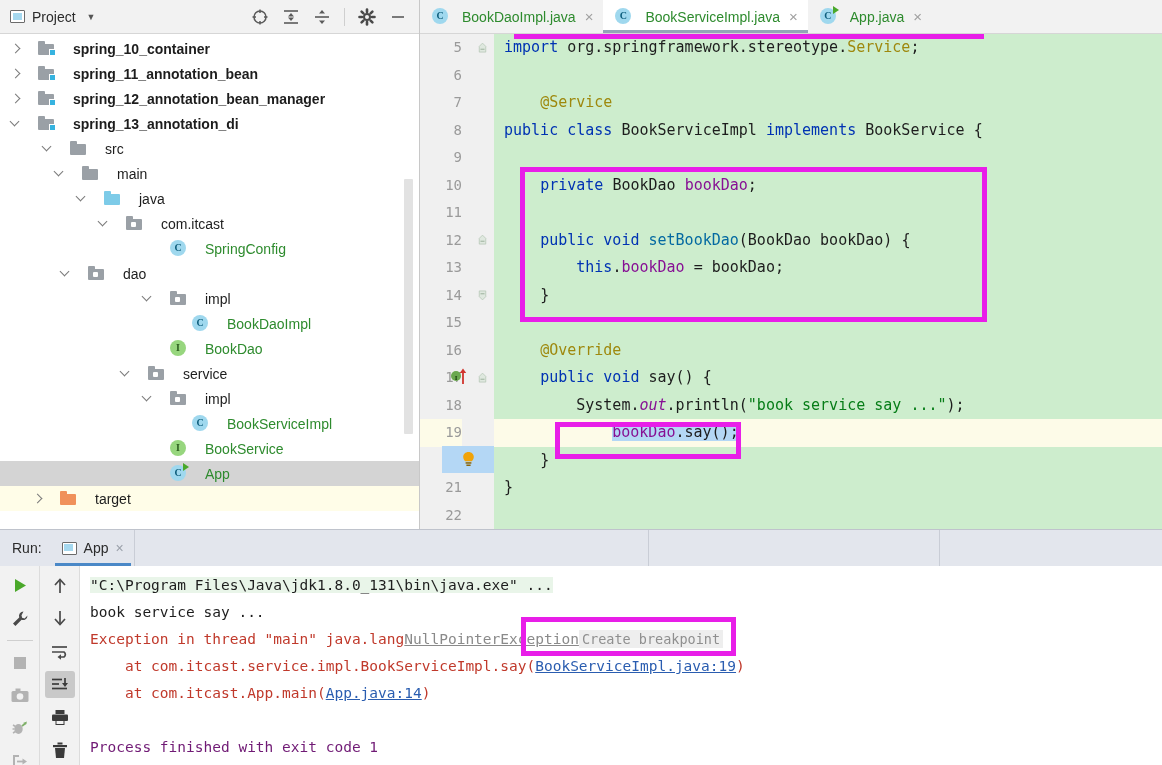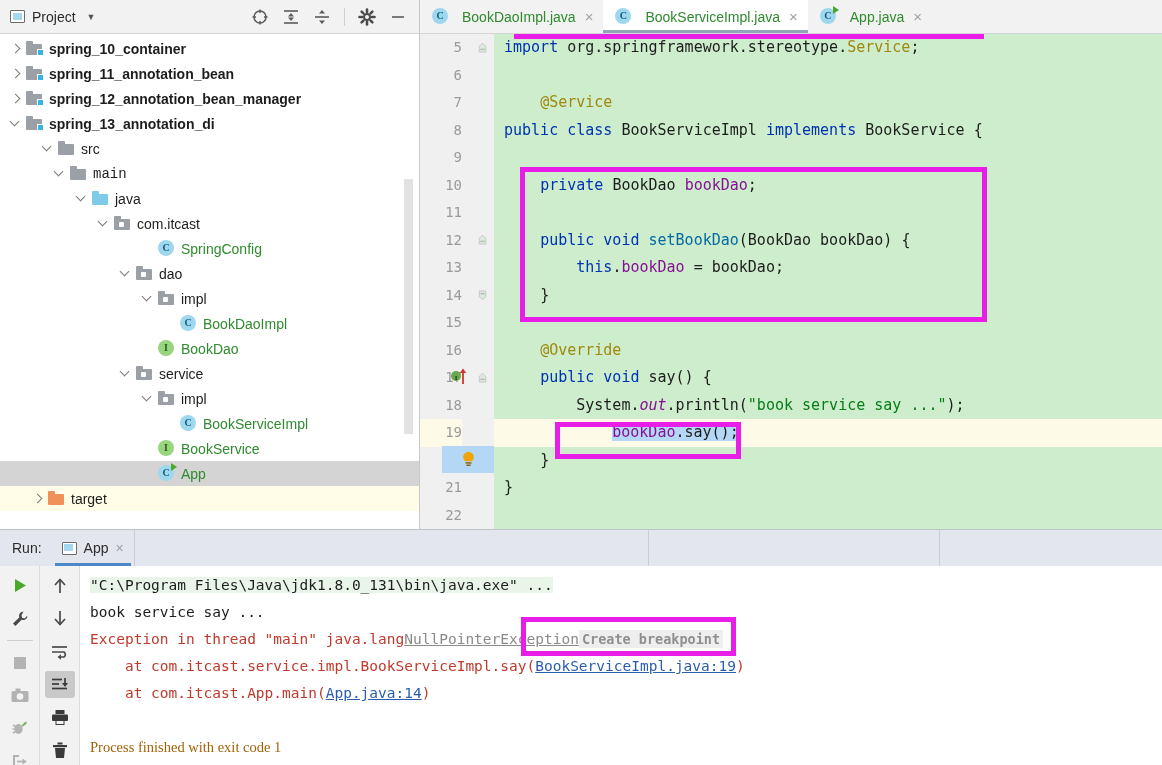--- a/index.html
+++ b/index.html
@@ -58,20 +58,21 @@
   .tool-sep { width: 1px; height: 18px; background: #cfcfcf; }
 
   
   .tree { flex: 1; overflow: hidden; position: relative; padding-top: 2px; }
   .trow {
     height: 25px; display: flex; align-items: center;
     font-size: 14px; color: #1d1d1d;
     white-space: nowrap;
     padding-right: 4px;
     box-sizing: border-box;
+    gap: 12px;
   }
   .trow.bold { font-weight: bold; }
   .trow.sel { background: #d4d4d4; }
   .trow.yellowbg { background: #fffde8; }
   .arrow {
     width: 13px; height: 13px; flex: 0 0 13px;
     position: relative; margin-right: 3px;
   }
   .arrow.right::before, .arrow.down::before {
     content: ""; position: absolute;
@@ -228,22 +229,22 @@
     font-family: "DejaVu Sans Mono", monospace; font-size: 14.5px;
     padding: 6px 0 0 10px; box-sizing: border-box;
     overflow: hidden;
   }
   .coline { height: 27px; line-height: 27px; white-space: pre; }
   .c-cmd { color: #1d1d1d; background: #e9f5e9; display: inline; }
   .c-out { color: #1d1d1d; }
   .c-err { color: #c0392b; }
   .c-link { color: #2a5db0; text-decoration: underline; }
   .c-npe { color: #8a8a8a; text-decoration: underline; }
-  .c-bp { color: #8f8f8f; background: #eeeeee; font-size: 13.5px; padding: 1px 3px; font-weight: bold; }
-  .c-fin { color: #a16207; font-family: Liberation Serif, serif; }
+  .c-bp { color: #8f8f8f; background: #eeeeee; font-size: 13.5px; padding: 1px 3px; }
+  .c-fin { color: #701a75; }
 </style>
 </head>
 <body>
 
 <div class="ide">
 
   <div class="top">
 
     <div class="project-panel">
       <div class="panel-header">
@@ -320,21 +321,21 @@
               <span class="ficon folder-mod">
                 <span class="badge"></span>
               </span>
               <span class="tname">spring_13_annotation_di</span>
             </div>
             <div class="trow" style="padding-left: 32px; margin-left: 10px;">
               <span class="arrow down"></span>
               <span class="ficon folder-gray"></span>
               <span class="tname">src</span>
             </div>
-            <div class="trow" style="padding-left: 54px; font-family: Liberation Mono, monospace;">
+            <div class="trow" style="padding-left: 54px;">
               <span class="arrow down"></span>
               <span class="ficon folder-gray"></span>
               <span class="tname">main</span>
             </div>
             <div class="trow" style="padding-left: 76px;">
               <span class="arrow down"></span>
               <span class="ficon folder-blue"></span>
               <span class="tname">java</span>
             </div>
             <div class="trow" style="padding-left: 98px;">
@@ -344,21 +345,21 @@
               </span>
               <span class="tname">com.itcast</span>
             </div>
             <div class="trow" style="padding-left: 142px;">
               <span class="arrow"></span>
               <span class="cicon">
                 <span class="circ c">C</span>
               </span>
               <span class="tname-green">SpringConfig</span>
             </div>
-            <div class="trow" style="padding-left: 120px; text-align: center;">
+            <div class="trow" style="padding-left: 60px; text-align: center;">
               <span class="arrow down"></span>
               <span class="ficon folder-pkg">
                 <span class="dot"></span>
               </span>
               <span class="tname">dao</span>
             </div>
             <div class="trow" style="padding-left: 142px;">
               <span class="arrow down"></span>
               <span class="ficon folder-pkg">
                 <span class="dot"></span>

